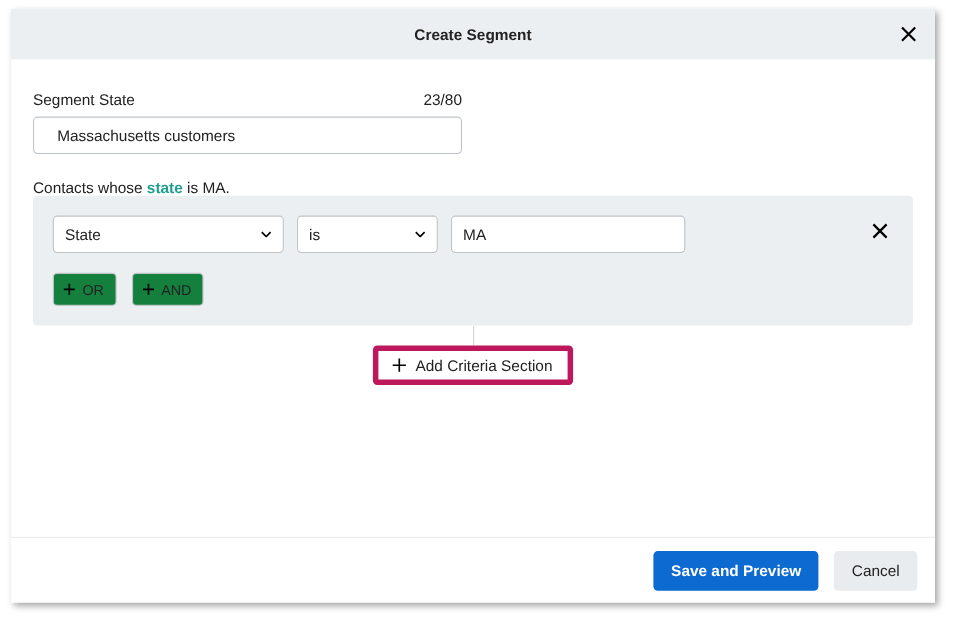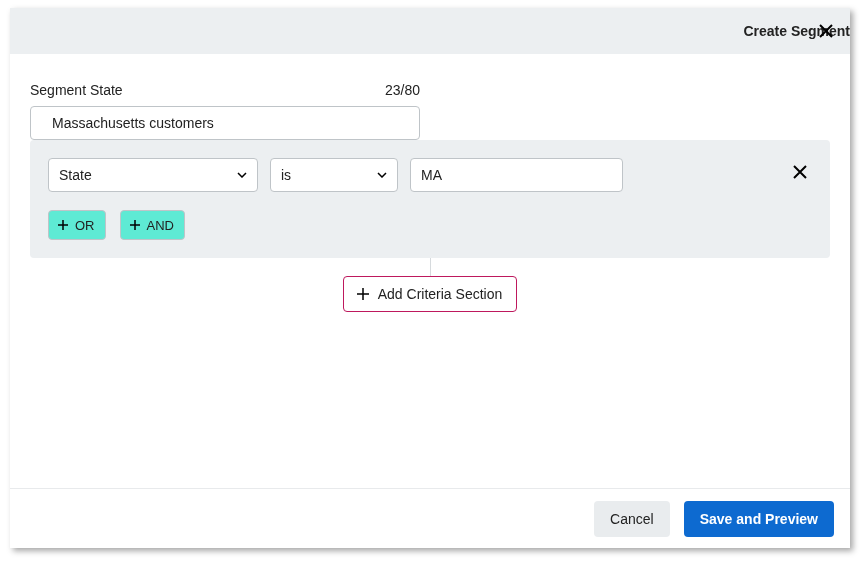--- a/index.html
+++ b/index.html
@@ -11,21 +11,21 @@
     background: #fff;
     box-shadow: 3px 3px 6px rgba(0,0,0,0.35);
     display: flex;
     flex-direction: column;
   }
   .header {
     background: #eceff1;
     height: 46px;
     display: flex;
     align-items: center;
-    justify-content: flex-end;
+    justify-content: center;
     position: relative;
   }
   .header-title {
     font-size: 14px;
     font-weight: 700;
     color: #222;
   }
   .close-x {
     position: absolute;
     right: 14px; top: 50%;
@@ -115,21 +115,21 @@
   }
   .logic-row {
     display: flex;
     gap: 14px;
     margin-top: 18px;
   }
   .logic-btn {
     height: 30px;
     border: 1px solid #bfc4c8;
     border-radius: 4px;
-    background: #5eead4;
+    background: #15803d;
     display: flex;
     align-items: center;
     padding: 0 10px 0 8px;
     font-size: 13px;
     color: #222;
     cursor: pointer;
     gap: 6px;
   }
   .plus-svg { flex-shrink: 0; }
   .stem {
@@ -138,21 +138,21 @@
     background: #d6dadd;
     margin: 0 auto;
   }
   .add-section-wrap {
     display: flex;
     justify-content: center;
     margin-top: 0;
   }
   .add-section {
     height: 36px;
-    border: 1px solid #be185d;
+    border: 5px solid #be185d;
     border-radius: 4px;
     background: #fff;
     display: flex;
     align-items: center;
     padding: 0 14px 0 12px;
     font-size: 14px;
     color: #222;
     cursor: pointer;
     gap: 8px;
   }
@@ -200,20 +200,23 @@
   </div>
 
   <div class="body">
 
     <div class="name-row">
       <span>Segment State</span>
       <span>23/80</span>
     </div>
     <input class="name-input" type="text" value="Massachusetts customers" style="">
 
+    <div class="desc">
+      <span>Contacts whose </span><span class="highlight">state</span><span> is MA.</span>
+    </div>
 
 
     <div class="criteria-block">
 
       <div class="criteria-row">
         <div class="select field">
           <span>State</span>
           <svg class="caret" width="10" height="6" viewBox="0 0 10 6">
               <path d="M1 1 L5 5 L9 1" stroke="#000" stroke-width="1.5" fill="none"></path>
             </svg>
@@ -257,17 +260,17 @@
         <svg class="plus-svg" width="14" height="14" viewBox="0 0 14 14">
             <path d="M7 1 V13 M1 7 H13" stroke="#000" stroke-width="1.5"></path>
           </svg>
         <span>Add Criteria Section</span>
       </div>
     </div>
 
   </div>
 
   <div class="footer">
+    <div class="btn btn-primary">Save and Preview</div>
     <div class="btn btn-cancel">Cancel</div>
-    <div class="btn btn-primary">Save and Preview</div>
   </div>
 
 </div>
 
 </body></html>

